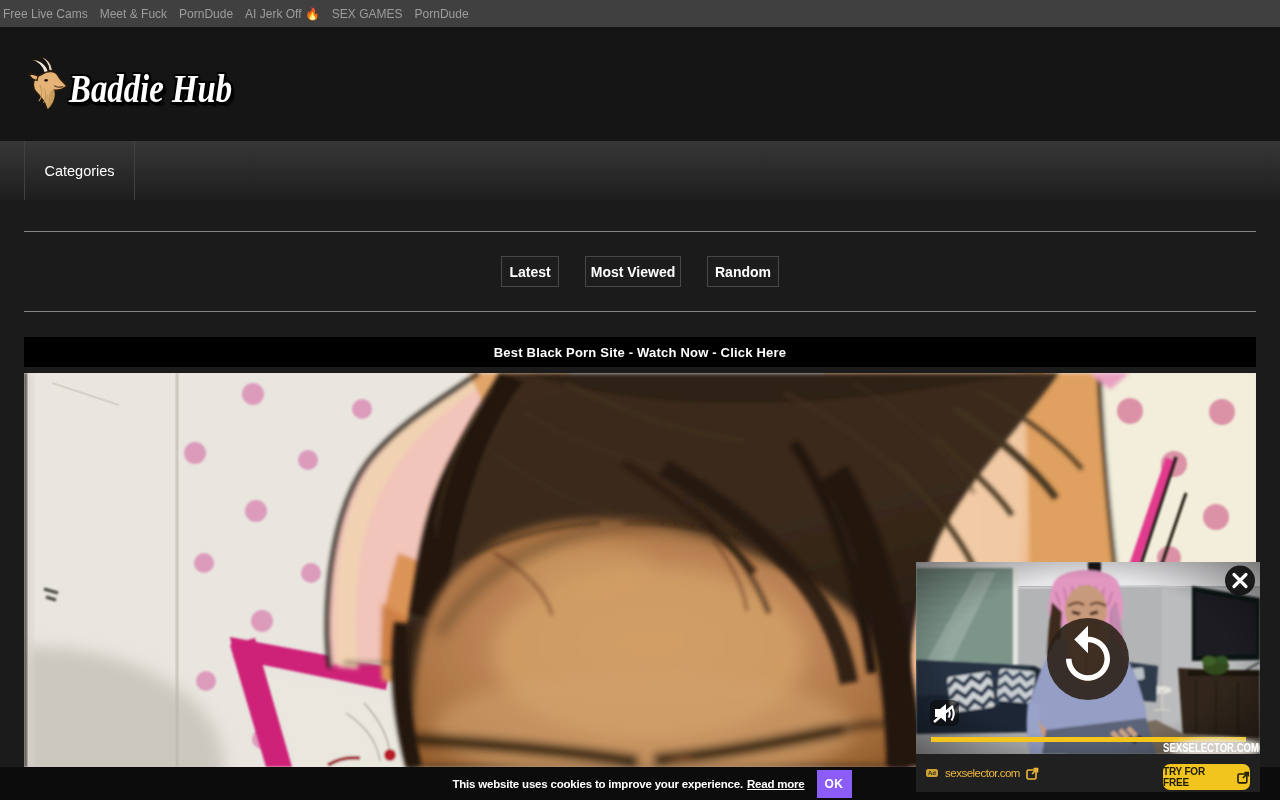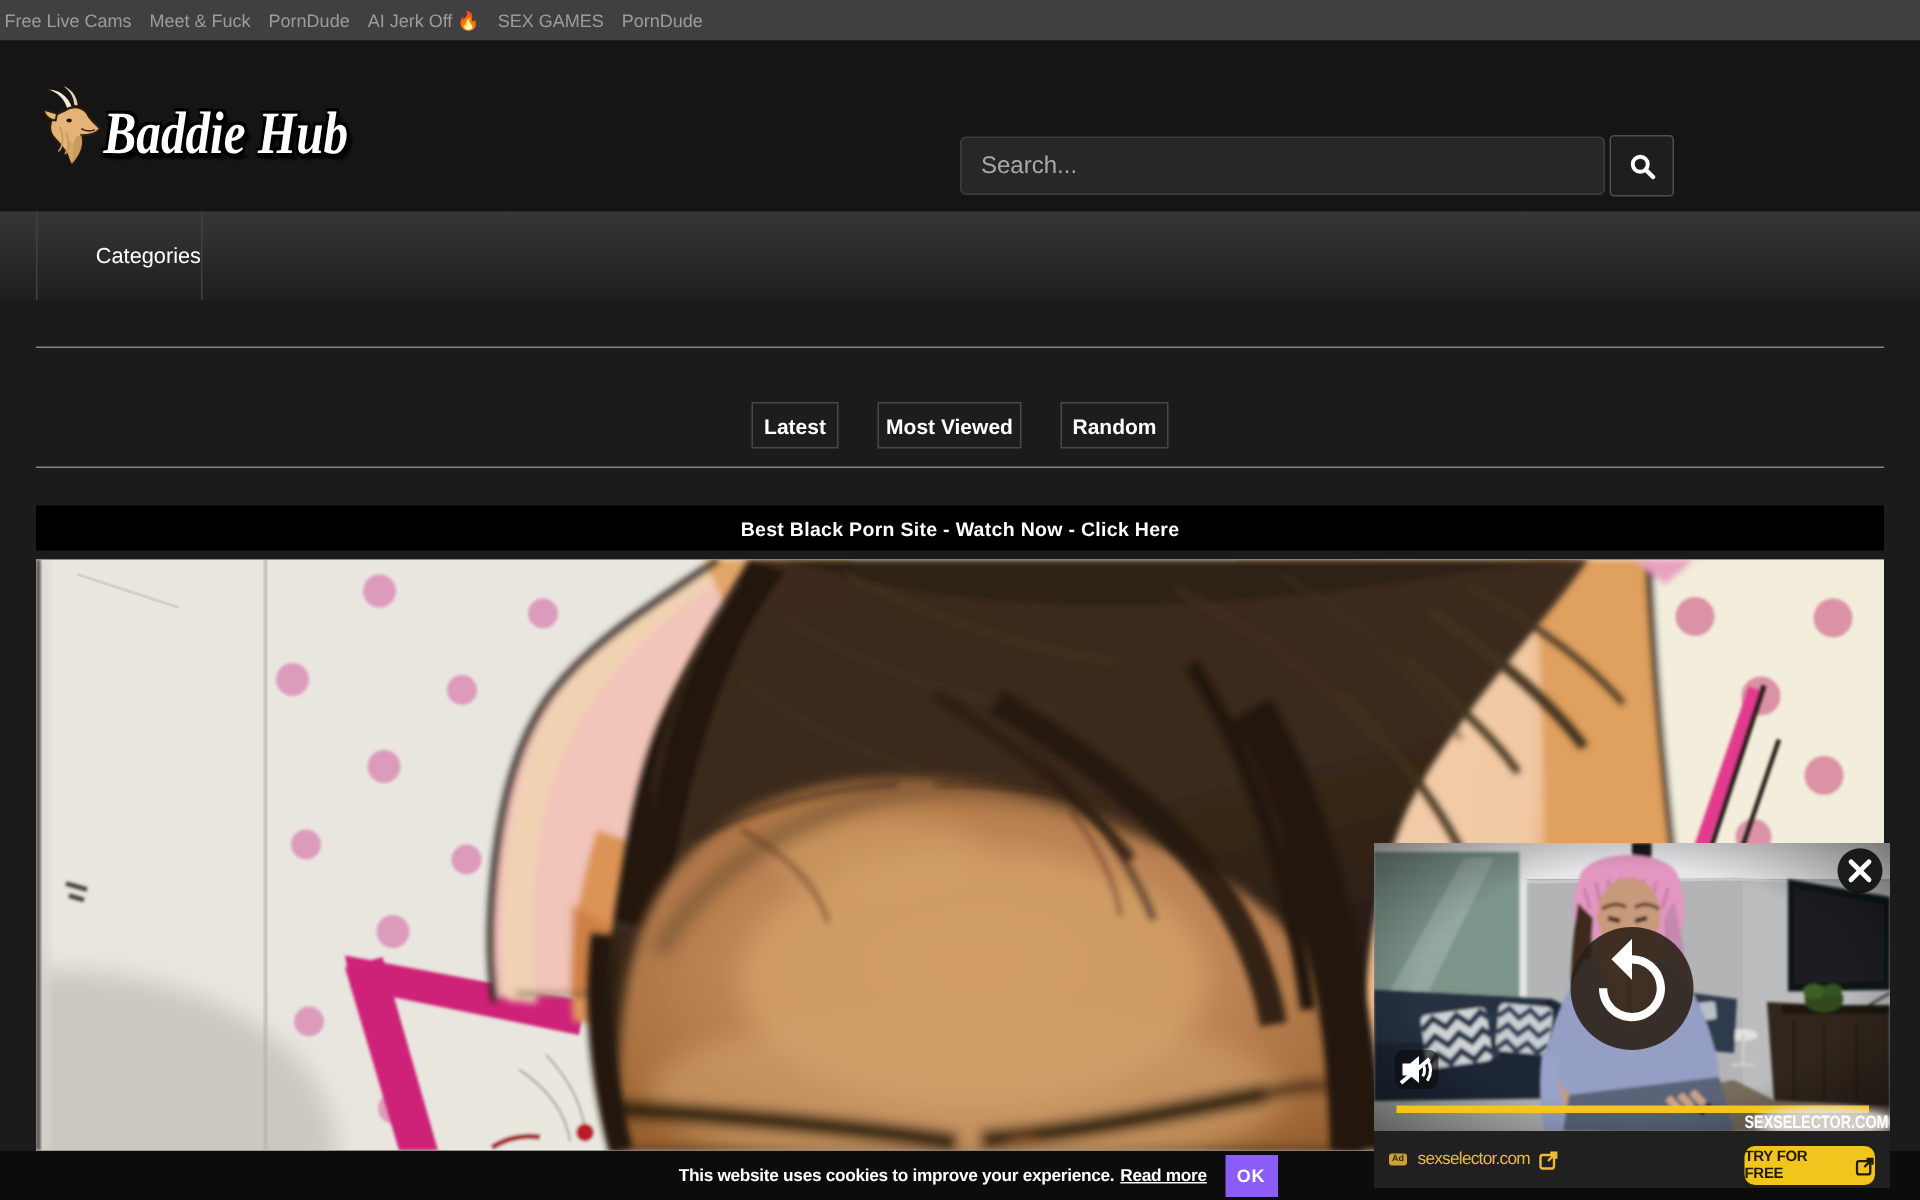--- a/index.html
+++ b/index.html
@@ -7,26 +7,26 @@
 .topbar { height:27px; background:#404040; display:flex; align-items:center; padding-left:3px; }
 .topbar a { color:#9d9d9d; font-size:12px; text-decoration:none; margin-right:12px; white-space:nowrap; }
 .header { height:114px; background:#151515; position:relative; }
 .logo { position:absolute; left:26px; top:29px; } .logo > svg { display:block; }
 .logotext { position:absolute; left:43px; top:9px; width:160px; font-family:"Liberation Serif", serif; font-style:italic; font-weight:bold; color:#fff; font-size:40px; white-space:nowrap; transform:scaleX(0.82); transform-origin:left;
   text-shadow:2px 2px 0 #000, -2px -2px 0 #000, 2px -2px 0 #000, -2px 2px 0 #000, 0 3px 0 #000, 3px 0 0 #000, 4px 4px 2px rgba(0,0,0,.9); }
 .search { position:absolute; left:640px; top:64px; display:flex; }
 .search .inp { width:430px; height:39px; background:#272727; border:1px solid #3e3e3e; border-radius:4px; color:#a9a9a9; font-size:16px; padding-left:13px; display:flex; align-items:center; }
 .search .sbtn { width:43px; height:41px; margin-left:3px; margin-top:-1px; background:#1e1e1e; border:1px solid #4e4e4e; border-radius:3px; display:flex; align-items:center; justify-content:center; }
 .nav { height:59px; background:linear-gradient(#373737,#1e1e1e); position:relative; }
-.navtab { position:absolute; left:24px; top:0; width:111px; height:59px; border-left:1px solid #414141; border-right:1px solid #414141; display:flex; align-items:center; justify-content:flex-end; }
+.navtab { position:absolute; left:24px; top:0; width:111px; height:59px; border-left:1px solid #414141; border-right:1px solid #414141; display:flex; align-items:center; justify-content:center; }
 .navtab span { color:#fff; font-size:14.5px; }
 .hr1 { position:absolute; left:24px; width:1232px; top:231px; border-top:1px solid #858585; }
 .hr2 { position:absolute; left:24px; width:1232px; top:311px; border-top:1px solid #858585; }
 .btnrow { position:absolute; top:256px; left:0; width:1280px; display:flex; justify-content:center; }
-.btn { height:31px; background:#1d1d1d; border:1px solid #484848; color:#fff; font-weight:bold; font-size:14px; margin:12px 13px; display:flex; align-items:center; justify-content:center; }
+.btn { height:31px; background:#1d1d1d; border:1px solid #484848; color:#fff; font-weight:bold; font-size:14px; margin:0 13px; display:flex; align-items:center; justify-content:center; }
 .btn.b1{width:58px}.btn.b2{width:96px}.btn.b3{width:72px}
 .banner { position:absolute; top:337px; left:24px; width:1232px; height:30px; background:#000; color:#fff; display:flex; align-items:center; justify-content:center; font-size:13px; font-weight:bold; letter-spacing:.2px; }
 .photo { position:absolute; top:373px; left:24px; width:1232px; height:394px; overflow:hidden; background:#e8e5de; }
 .cookie { position:fixed; left:0; bottom:0; width:1280px; height:33px; background:#0c0c0c; z-index:50; display:flex; align-items:center; justify-content:center; color:#fff; font-size:11.5px; font-weight:bold; letter-spacing:-0.2px; }
 .cookie u { margin-left:4px; }
 .cookie .ok { margin-left:12px; background:#8b5cf6; padding:7px 8px; font-weight:bold; font-size:12px; letter-spacing:0.5px; }
 .overlay { position:fixed; left:916px; top:562px; width:344px; z-index:60; }
 .vid { width:344px; height:192px; position:relative; overflow:hidden; }
 .adbar { width:344px; height:38px; background:#202020; display:flex; align-items:center; position:relative; }
 .adtag { margin-left:10px; background:#caa332; color:#2a2a2a; font-size:6px; font-weight:bold; padding:1px 2px; border-radius:2px; }
@@ -51,29 +51,20 @@
       <path d="M18,20 C25,15 33,17 36,23 C38,27 42,30 45,33 C42,37 36,38 31,38 C33,45 30,53 24,59 C20,50 16,45 11,40 C7,36 7,29 10,25 C13,22 15,21 18,20 Z" fill="#e5b377" stroke="#2a1c0d" stroke-width="1.6"></path>
       <path d="M13,22 L3,19 C4,24 8,27 12,27 Z" fill="#e5b377" stroke="#2a1c0d" stroke-width="1.4"></path>
       <path d="M31,38 C33,45 30,53 24,59 C23,51 25,44 27,39 Z" fill="#c79c5c"></path>
       <path d="M24,59 C21,53 20,47 21,42 L26,44 C25,49 25,54 24,59 Z" fill="#d3a766"></path>
       <ellipse cx="22" cy="27" rx="2" ry="1.5" fill="#231507"></ellipse>
       <path d="M36,23 L45,33" stroke="#2a1c0d" stroke-width="1.3"></path>
       <path d="M31,33 C34,35 38,35 41,34" stroke="#2a1c0d" stroke-width="1.1" fill="none"></path>
       <path d="M15,32 C18,38 18,46 14,50 M20,36 C22,42 22,48 19,52" stroke="#c79a58" stroke-width="1.2" fill="none"></path>
     </svg>
     <div class="logotext">Baddie Hub</div>
-  </div>
-  <div class="search">
-    <div class="inp">Search...</div>
-    <div class="sbtn">
-        <svg width="18" height="18" viewBox="0 0 18 18">
-          <circle cx="7.5" cy="7.5" r="5" fill="none" stroke="#fff" stroke-width="2.6"></circle>
-          <line x1="11.5" y1="11.5" x2="16" y2="16" stroke="#fff" stroke-width="3" stroke-linecap="round"></line>
-        </svg>
-      </div>
   </div>
 </div>
 <div class="nav">
     <div class="navtab">
       <span>Categories</span>
     </div>
   </div>
 <div class="hr1"></div>
 <div class="hr2"></div>
 <div class="btnrow">

